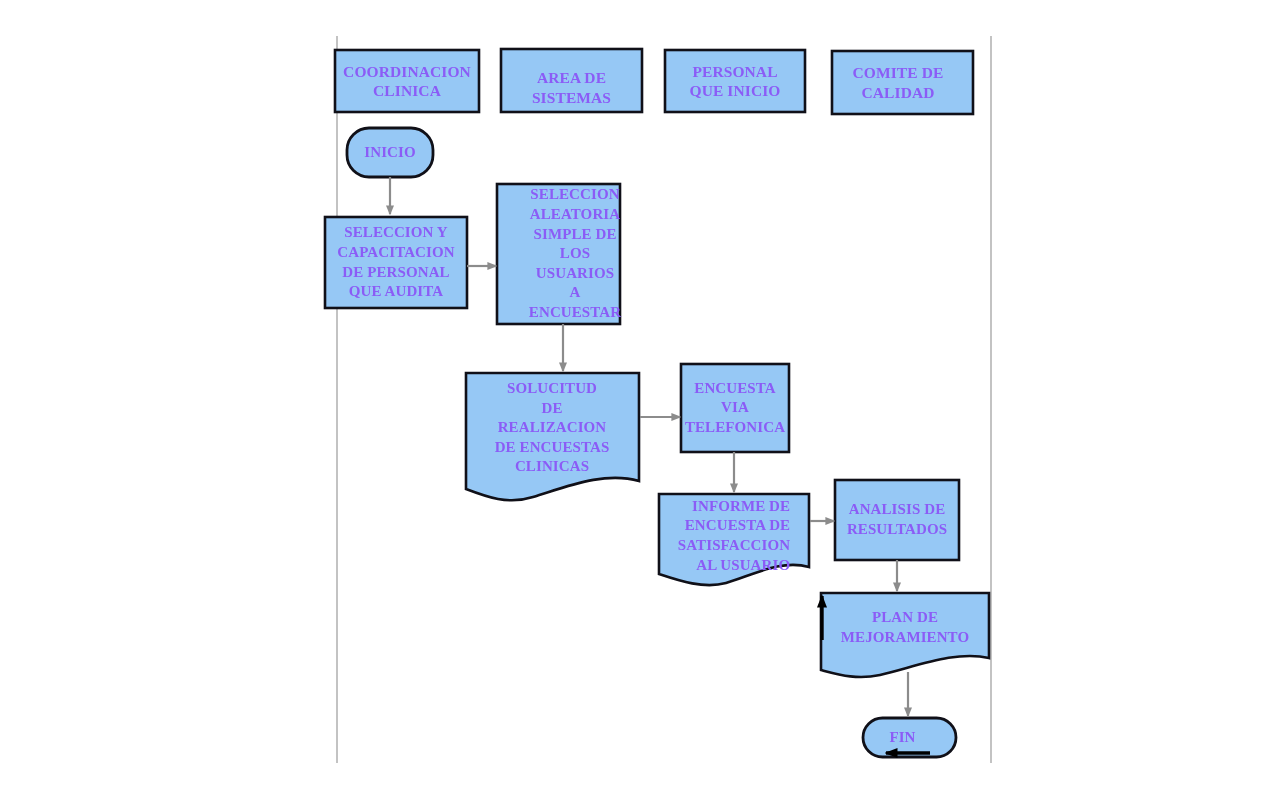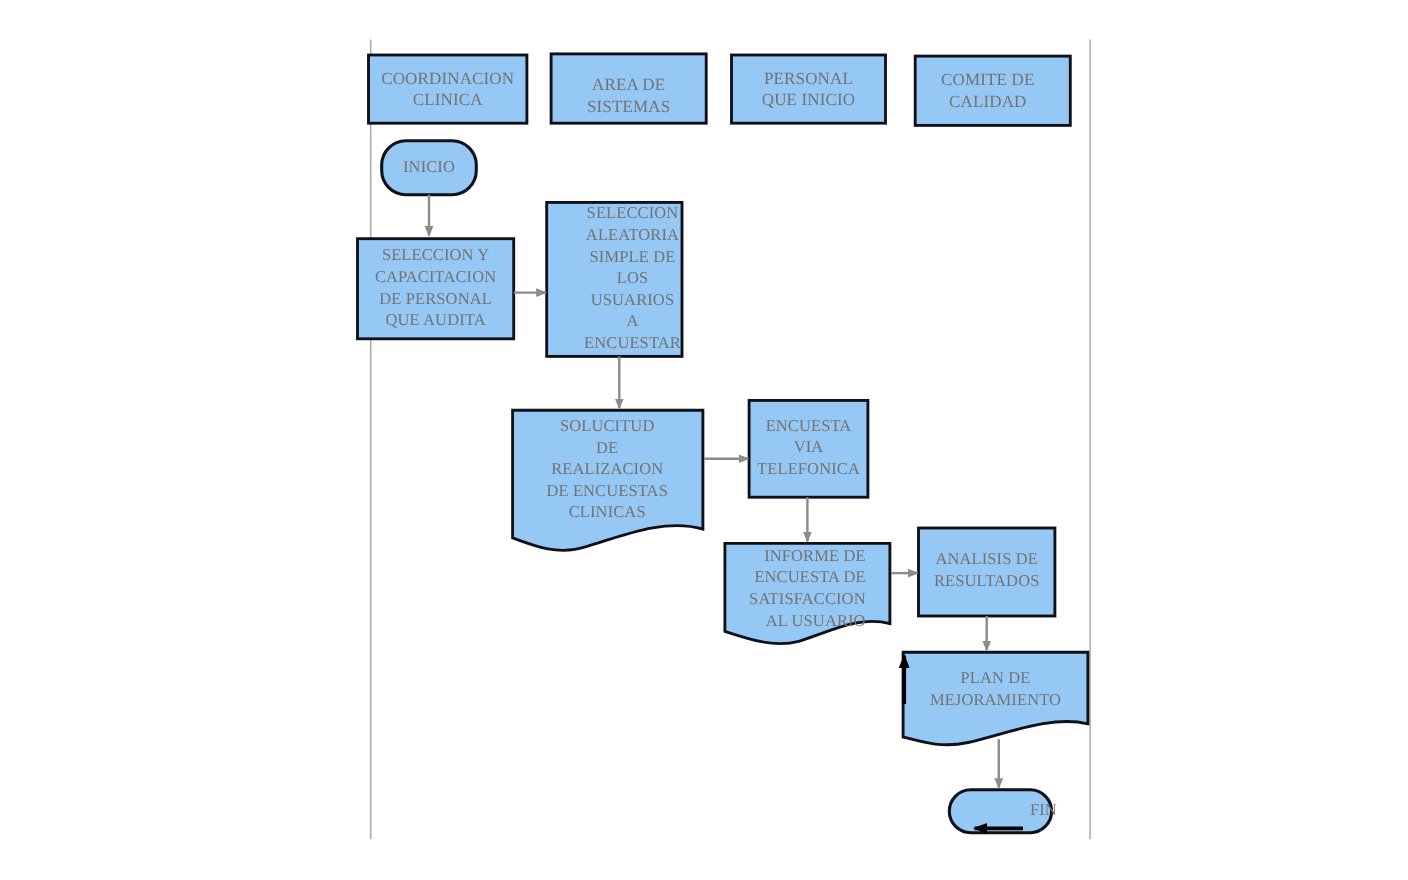--- a/index.html
+++ b/index.html
@@ -26,27 +26,28 @@
     top: 0;
     width: 1280px;
     height: 800px;
   }
   .node-label {
     position: absolute;
     display: flex;
     align-items: center;
     justify-content: center;
     text-align: center;
-    color: #737373;
+    color: #8b5cf6;
     font-family: "Liberation Serif", "DejaVu Serif", serif;
     font-size: 15px;
     line-height: 19.6px;
     letter-spacing: 0.1px;
     pointer-events: none;
     white-space: pre-line;
+    font-weight: bold;
   }
   .lane-title {
     font-size: 15.5px;
     line-height: 19.5px;
   }
 </style>
 </head>
 <body>
 
 <div id="canvas">
@@ -157,15 +158,15 @@
 ENCUESTA  DE
 SATISFACCION
 AL USUARIO</div>
 
   <div class="node-label" style="left:835px; top:480px; width:124px; height:80px;">ANALISIS DE
 RESULTADOS</div>
 
   <div class="node-label" style="left:821px; top:593px; width:168px; height:70px;">PLAN DE
 MEJORAMIENTO</div>
 
-  <div class="node-label" style="left:863px; top:718px; width:79px; height:39px;padding-left:46px;">FIN</div>
+  <div class="node-label" style="left:863px; top:718px; width:79px; height:39px;">FIN</div>
 
 </div>
 
 </body></html>

